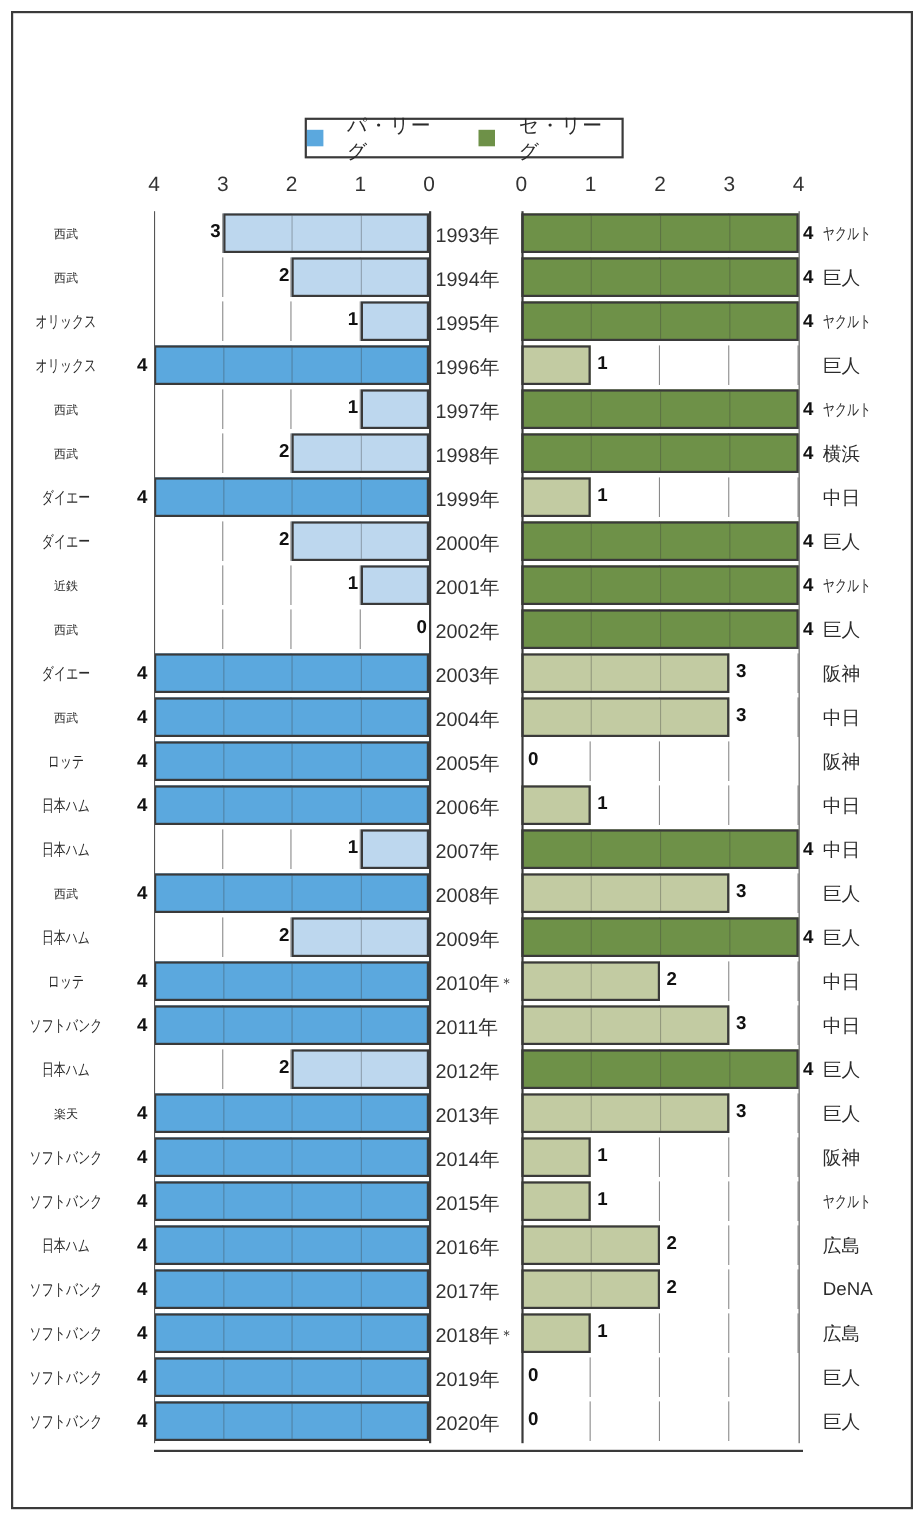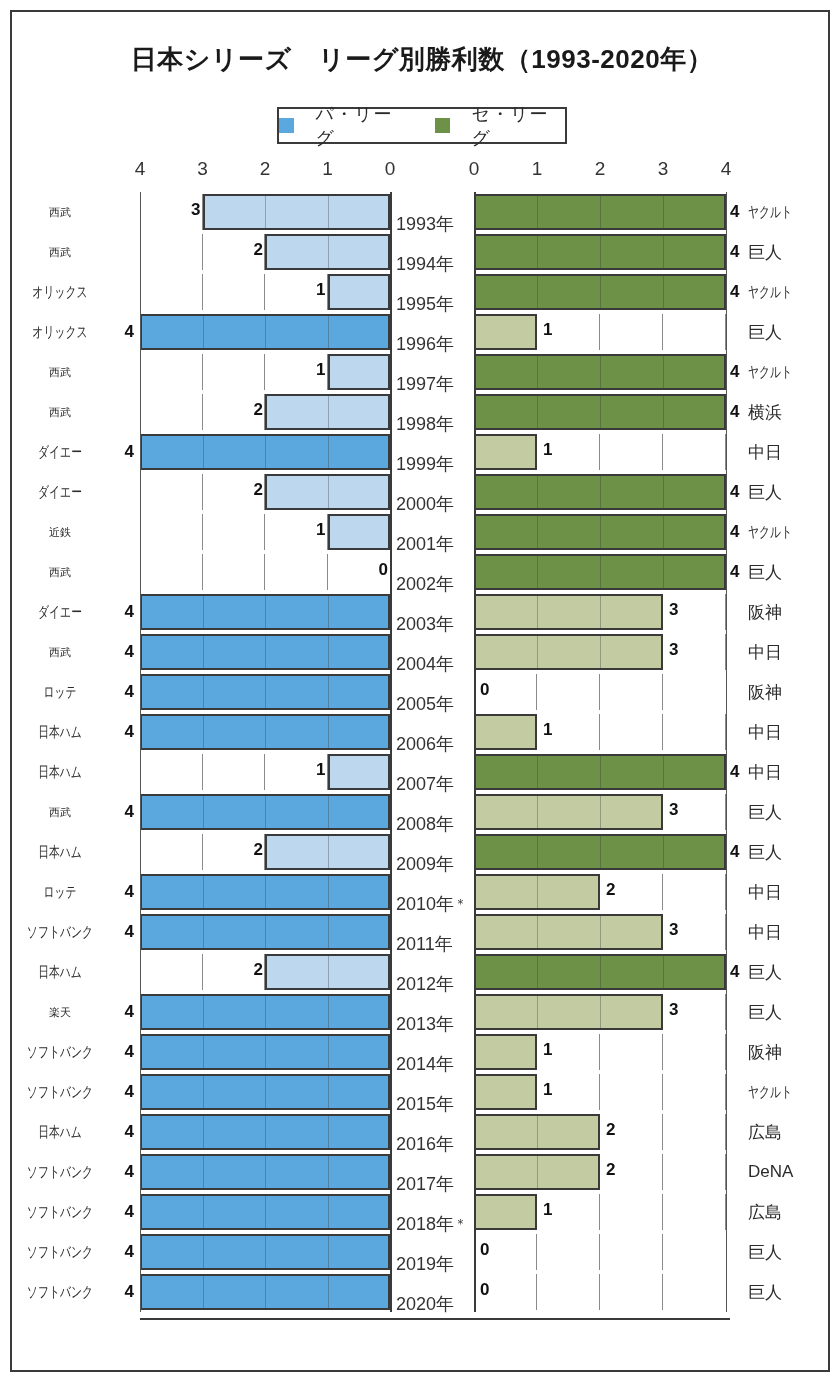--- a/index.html
+++ b/index.html
@@ -88,21 +88,21 @@
     position: absolute; top: 0; height: 40px;
     display: flex; align-items: center;
     font-size: 17px; font-weight: bold; color: #111;
   }
   .outer-num.left  { left: 90px;  width: 32px; justify-content: flex-end; }
   .outer-num.right { left: 718px; width: 16px; justify-content: flex-start; }
 
   
   .year-label {
     position: absolute;
-    left: 384px; top: 12px; width: 76px; height: 40px;
+    left: 384px; top: 2px; width: 76px; height: 40px;
     display: flex; align-items: center; justify-content: flex-start;
     font-size: 18px; color: #333;
     white-space: nowrap;
   }
   .year-label sup { font-size: 13px; line-height: 0; vertical-align: super; }
 
   
   .track {
     position: absolute; top: 2px; height: 36px;
   }
@@ -159,21 +159,20 @@
     position: absolute;
     left: 128px; top: 1306px; width: 590px; height: 2px;
     background: #3a3a3a;
   }
 </style>
 </head>
 <body>
 
 <div id="frame">
 
-  <div id="chart-title">日本シリーズ　リーグ別勝利数（1993-2020年）</div>
 
   <div id="legend">
     <div class="legend-entry">
       <span class="legend-swatch" style="background: rgb(91, 168, 222);"></span>
       <span class="legend-label">パ・リーグ</span>
     </div>
     <div class="legend-entry">
       <span class="legend-swatch" style="background: rgb(110, 145, 72);"></span>
       <span class="legend-label">セ・リーグ</span>
     </div>

